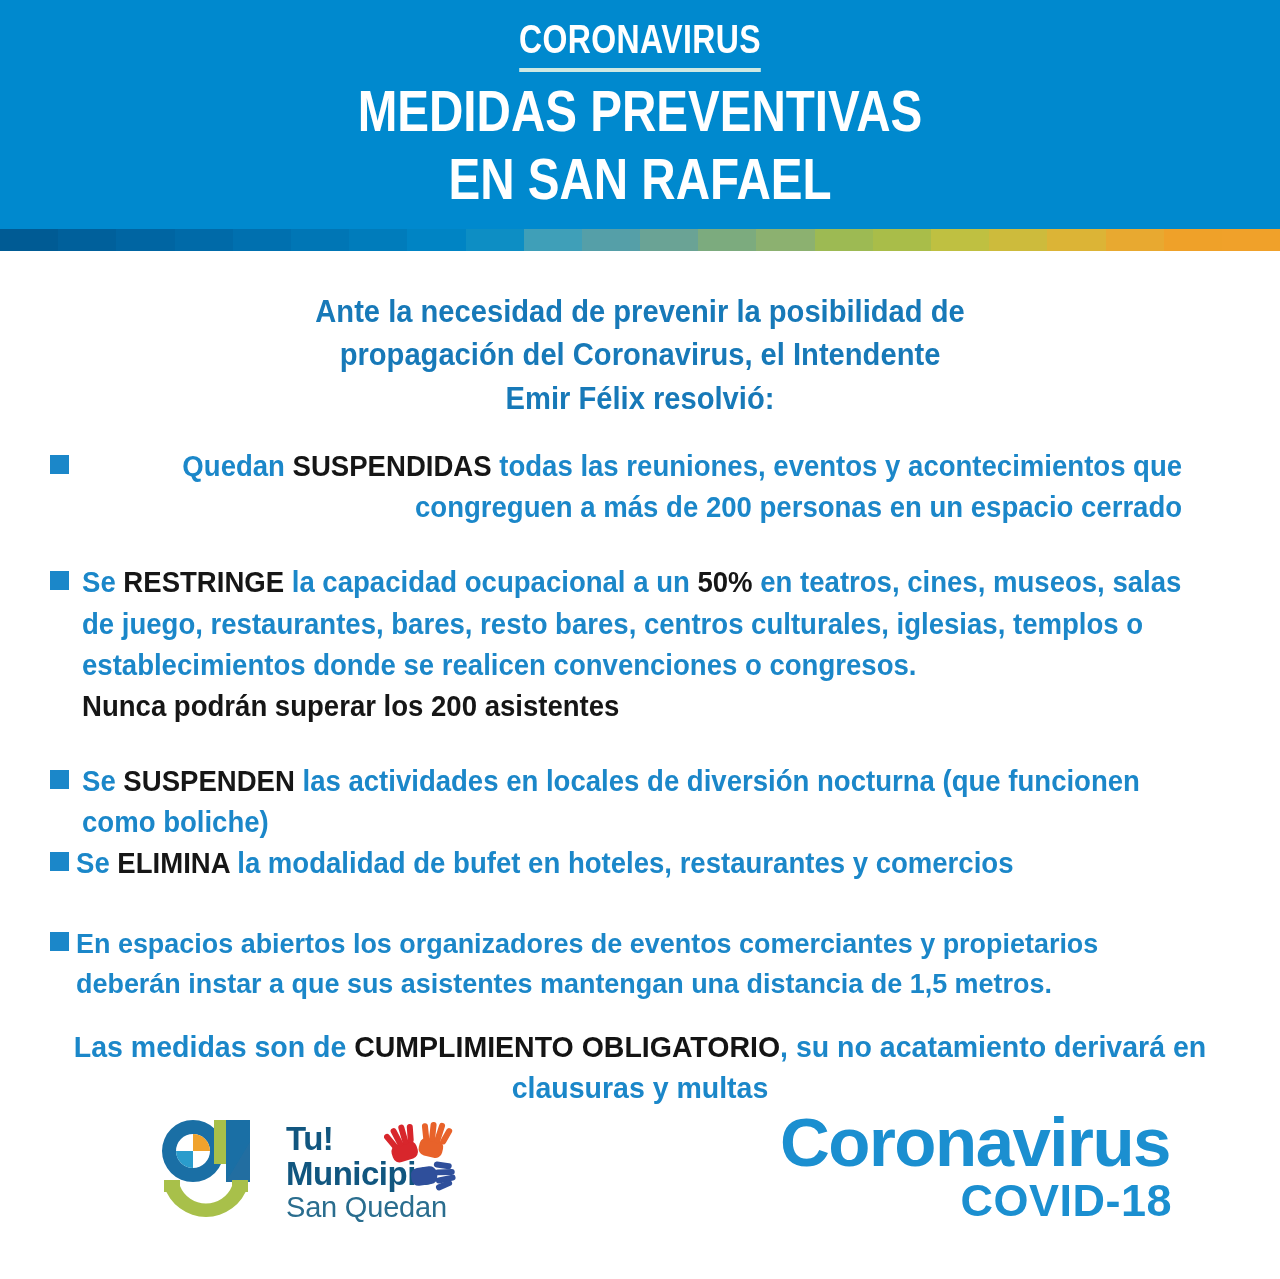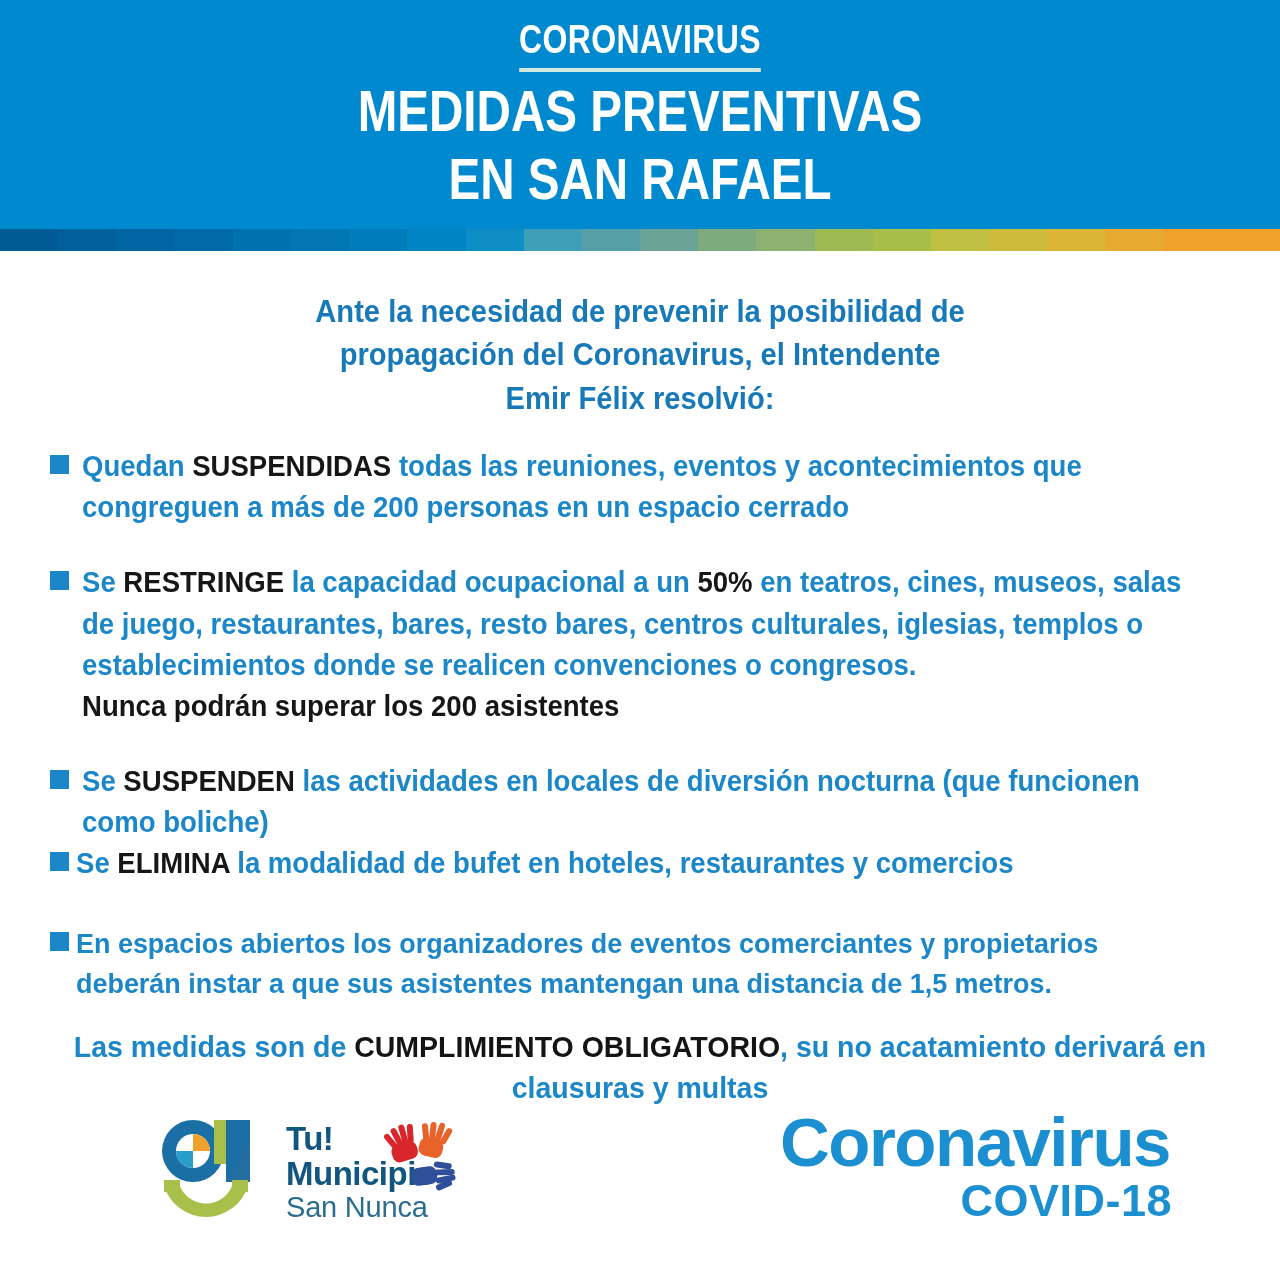--- a/index.html
+++ b/index.html
@@ -118,21 +118,21 @@
   .btext b, .btext .k {
     color: #161616;
     font-weight: bold;
   }
   .btext .sub {
     display: block;
     color: #161616;
   }
 
   
-  .b1 { margin-bottom: 34px; }
+  .b1 { margin-bottom: 34px; text-align: right; }
   .b2 { margin-bottom: 34px; }
   .b2 .sq { margin-top: 9px; }
   .b3 { }
   .b4 { margin-bottom: 38px; }
   .b5 { margin-bottom: 0; }
   .b4 .sq, .b5 .sq { margin-right: 7px; }
   .b5 .btext { font-size: 28.5px; transform: scaleX(0.945); }
 
   
   .closing {
@@ -316,21 +316,21 @@
 
           <path d="M16 74 A44 44 0 0 0 100 74 L84 74 A28 28 0 0 1 32 74 Z" fill="#a8c04a"></path>
           <path d="M16 68 h16 v12 h-16 z" fill="#a8c04a"></path>
           <path d="M84 68 h16 v12 h-16 z" fill="#a8c04a"></path>
         </svg>
       </div>
 
       <div class="muni-words">
         <div class="l1">Tu!</div>
         <div class="l2">Municipio</div>
-        <div class="l3">San Nunca</div>
+        <div class="l3">San Quedan</div>
       </div>
 
       <div class="hands">
         <svg viewBox="0 0 76 86" width="76" height="86" aria-hidden="true">
 
           <g fill="#d8262c" transform="translate(2,4) rotate(-18 20 22)">
             <rect x="4" y="18" width="26" height="18" rx="7"></rect>
             <rect x="4" y="4" width="6" height="18" rx="3" transform="rotate(-22 7 13)"></rect>
             <rect x="11" y="1" width="6" height="20" rx="3" transform="rotate(-10 14 11)"></rect>
             <rect x="18" y="0" width="6" height="21" rx="3" transform="rotate(2 21 10)"></rect>

